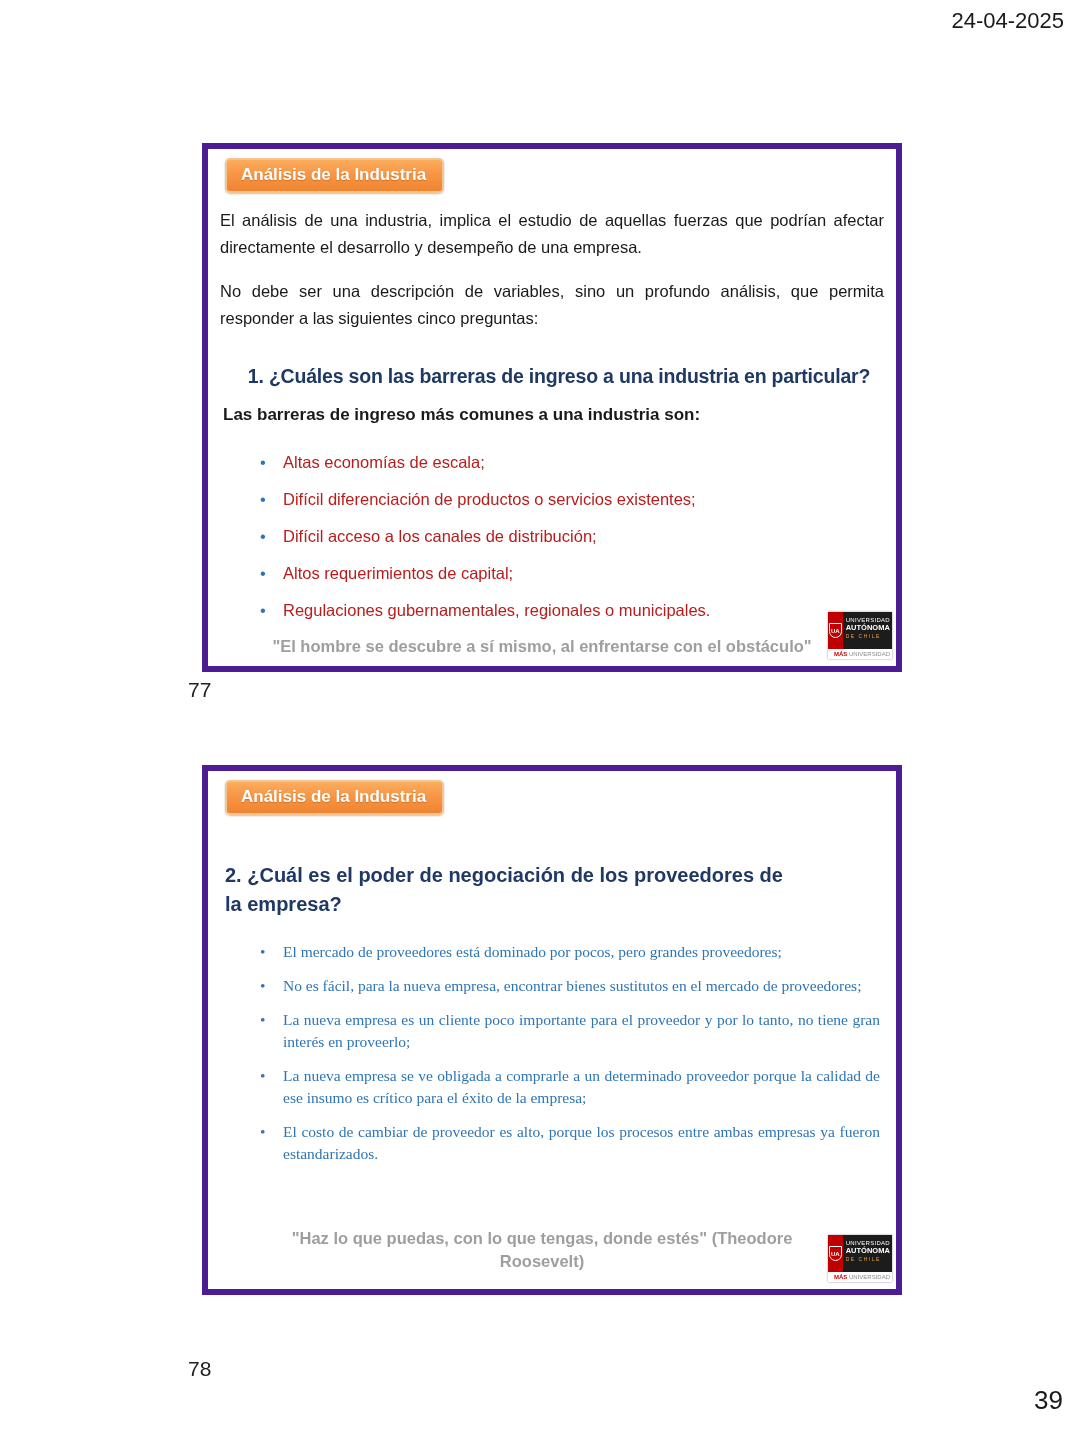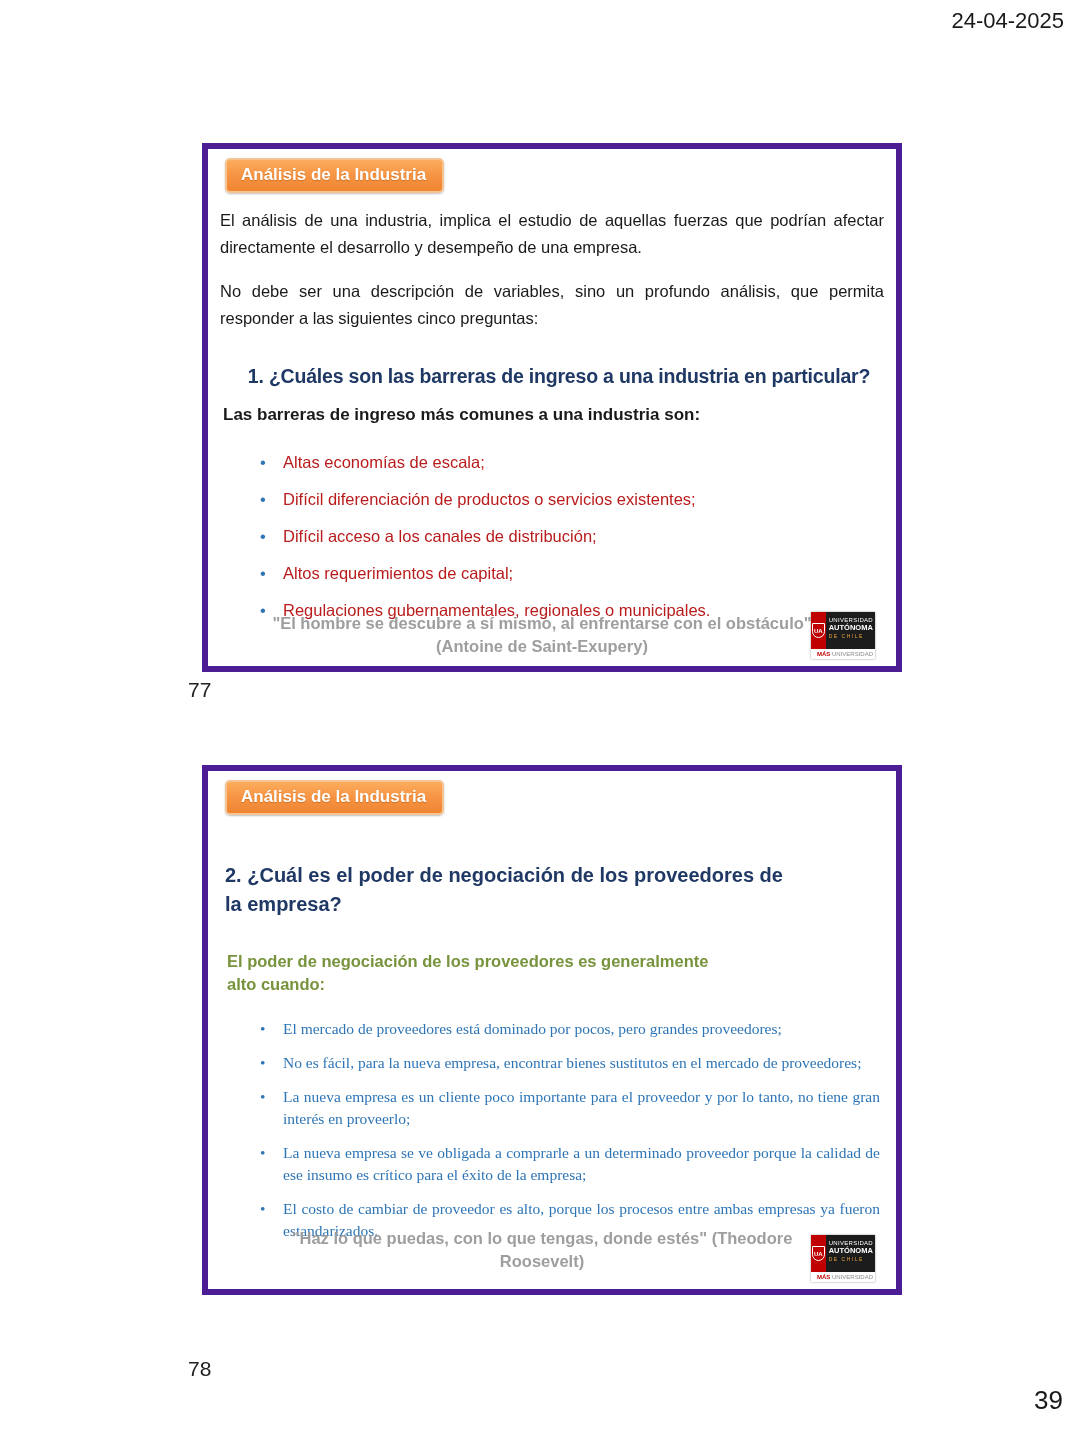--- a/index.html
+++ b/index.html
@@ -47,21 +47,21 @@
     margin-bottom: 12px; line-height: 22px; text-align: justify; padding-right: 2px; }
   ul.bullets li::before { content: "\2022"; position: absolute; left: -23px; top: 0;
     color: #2E75B6; }
 
   .quote { position: absolute; left: 0; bottom: 8px; width: 100%;
     padding: 0 84px 0 64px; text-align: center;
     color: #9E9E9E; font-weight: bold; font-size: 16.5px; line-height: 23px; }
   .slide2 .quote { bottom: 16px; }
 
   
-  .ua-logo { position: absolute; right: 21px; bottom: 7px; width: 64px; height: 47px;
+  .ua-logo { position: absolute; right: 4px; bottom: 7px; width: 64px; height: 47px;
     background: #fff; box-shadow: 0 0 2px rgba(0,0,0,.4); font-family: "Liberation Sans", sans-serif; }
   .ua-logo .row { display: flex; height: 37px; }
   .ua-shield-box { width: 26px; height: 37px; background: #C00000;
     display: flex; align-items: center; justify-content: center; }
   .ua-shield { width: 13px; height: 15px; border: 1px solid #fff;
     border-radius: 0 0 7px 7px; color: #fff; font-size: 6px; font-weight: bold;
     display: flex; align-items: center; justify-content: center; }
   .ua-text-box { flex: 1; background: #1c1c1c; color: #fff; padding: 4px 2px 0 3px;
     display: flex; flex-direction: column; line-height: 8px; }
   .ua-l1 { font-size: 6px; letter-spacing: .3px; }
@@ -88,21 +88,20 @@
   <ul class="bullets">
     <li>Altas economías de escala;</li>
     <li>Difícil diferenciación de productos o servicios existentes;</li>
     <li>Difícil acceso a los canales de distribución;</li>
     <li>Altos requerimientos de capital;</li>
     <li>Regulaciones gubernamentales, regionales o municipales.</li>
   </ul>
 
   <div class="quote">
     <div>"El hombre se descubre a sí mismo, al enfrentarse con el obstáculo"</div>
-    <div>(Antoine de Saint-Exupery)</div>
   </div>
 
   <div class="ua-logo">
     <div class="row">
       <div class="ua-shield-box">
         <div class="ua-shield">UA</div>
       </div>
       <div class="ua-text-box">
         <span class="ua-l1">UNIVERSIDAD</span>
         <span class="ua-l2">AUTÓNOMA</span>
@@ -111,21 +110,20 @@
     </div>
     <div class="ua-tagline"><b>MÁS</b><span> UNIVERSIDAD</span></div>
   </div>
 </section>
 <div class="slide-num slide1-num">77</div>
 
 <section class="slide slide2">
   <div class="badge">Análisis de la Industria</div>
 
   <h2 class="question q2">2. ¿Cuál es el poder de negociación de los proveedores de la empresa?</h2>
-  <div class="green-heading">El poder de negociación de los proveedores es generalmente alto cuando:</div>
 
   <ul class="bullets">
     <li>El mercado de proveedores está dominado por pocos, pero grandes proveedores;</li>
     <li>No es fácil, para la nueva empresa, encontrar bienes sustitutos en el mercado de proveedores;</li>
     <li>La nueva empresa es un cliente poco importante para el proveedor y por lo tanto, no tiene gran interés en proveerlo;</li>
     <li>La nueva empresa se ve obligada a comprarle a un determinado proveedor porque la calidad de ese insumo es crítico para el éxito de la empresa;</li>
     <li>El costo de cambiar de proveedor es alto, porque los procesos entre ambas empresas ya fueron estandarizados.</li>
   </ul>
 
   <div class="quote">

